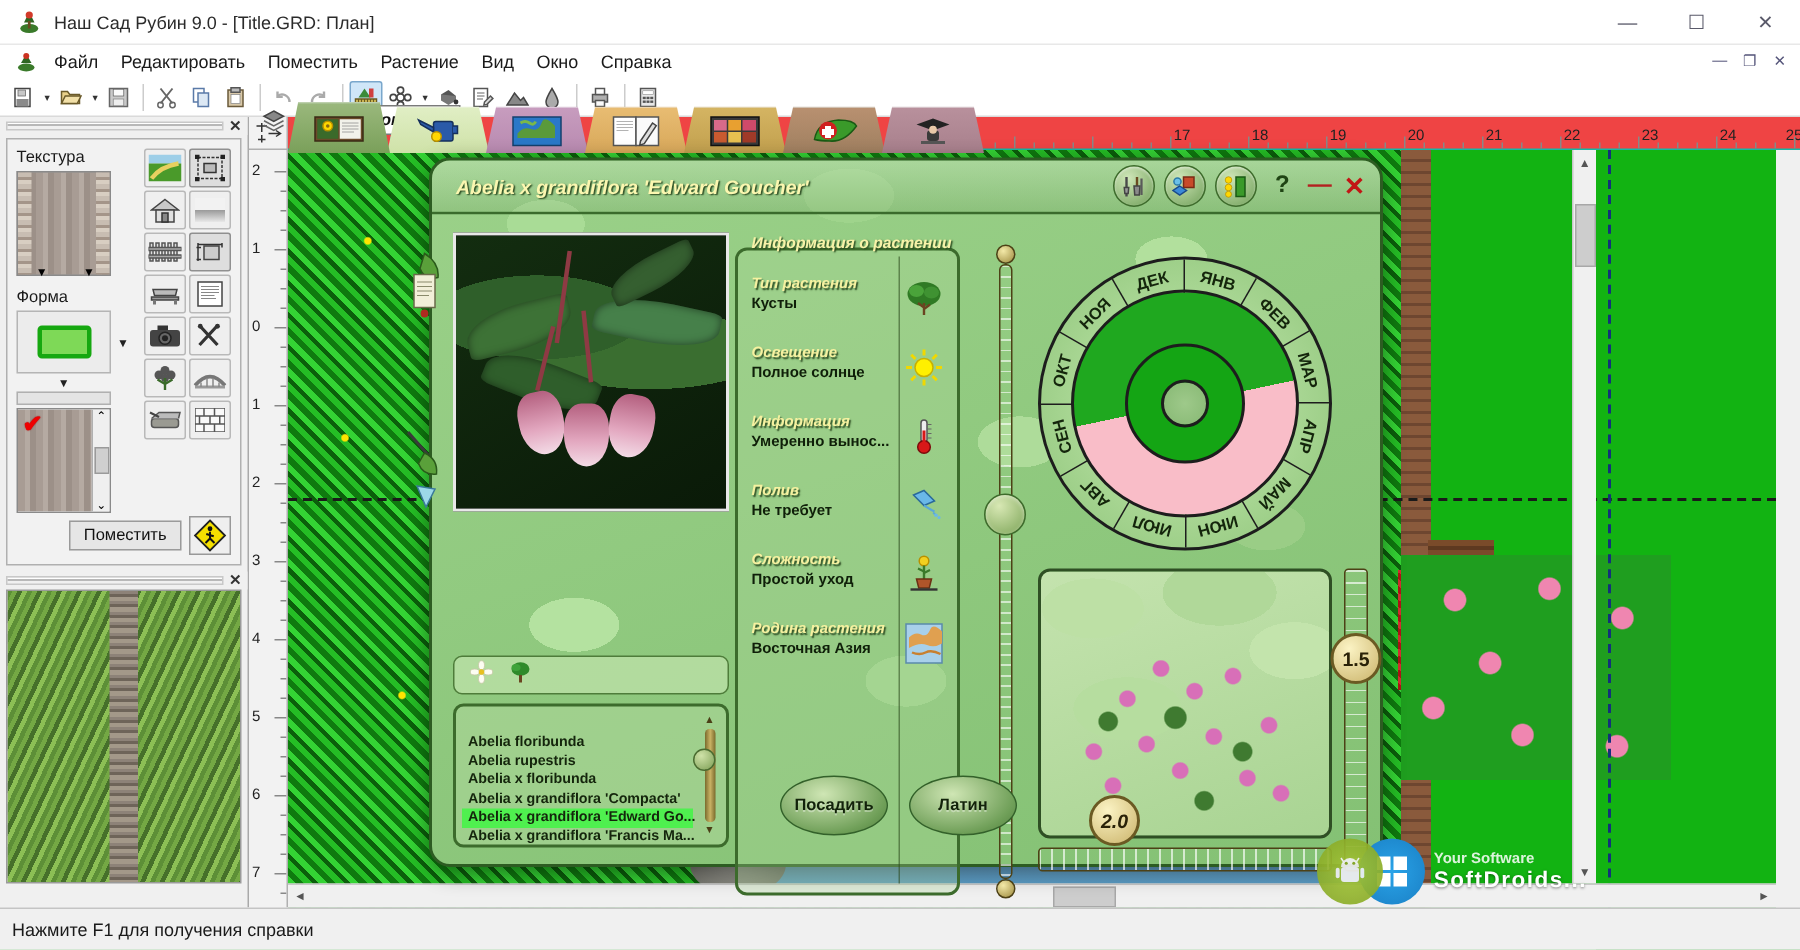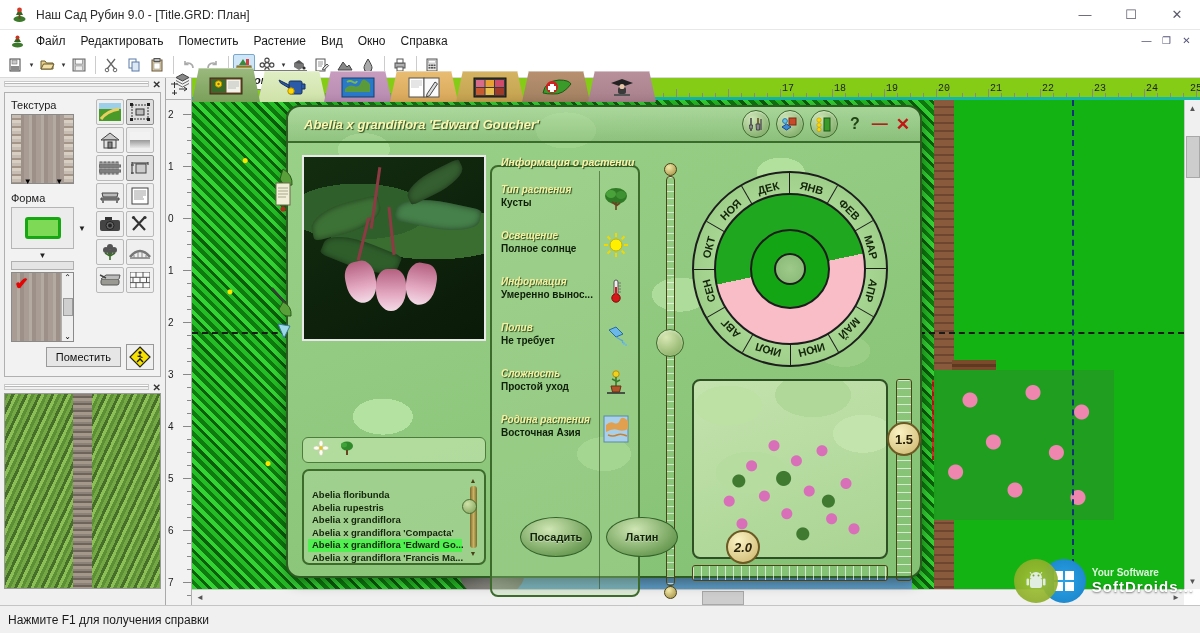--- a/index.html
+++ b/index.html
@@ -5,21 +5,21 @@
   * { box-sizing: border-box; }
   html, body {
     margin: 0; padding: 0;
     width: 1200px; height: 633px;
     overflow: hidden;
     font-family: "Liberation Sans", sans-serif;
     background: #f0f0f0;
   }
   #app {
     position: relative;
-    width: 1200px; height: 633px;
+    width: 1064px; height: 633px;
     background: #ffffff;
   }
 
   
   .titlebar {
     position: absolute; left: 0; top: 0; width: 1200px; height: 30px;
     background: #ffffff;
     display: flex; align-items: center;
     border-bottom: 1px solid #e8e8e8;
   }
@@ -168,21 +168,21 @@
   }
 
   
   .ruler-corner{
     position:absolute; left:166px; top:78px; width:26px; height:22px;
     background:#f2f2f2; border-right:1px solid #b0b0b0; border-bottom:1px solid #b0b0b0;
     display:flex; align-items:center; justify-content:center; font-size:7px; color:#333;
   }
   .hruler{
     position:absolute; left:192px; top:78px; width:1008px; height:22px;
-    background:#84cc16; border-bottom:3px solid #14b8a6; overflow:hidden;font-family:Liberation Mono, monospace;
+    background:#ef4444; border-bottom:1px solid #14b8a6; overflow:hidden;
   }
   .hr-tick{ position:absolute; bottom:0; width:1px; background:#888;}
   .hr-num{ position:absolute; bottom:3px; font-size:10px; color:#222; transform:translateX(-50%);}
   .vruler{
     position:absolute; left:166px; top:100px; width:26px; height:505px;
     background:#f2f2f2; border-right:1px solid #b0b0b0; overflow:hidden;
   }
   .vr-tick{ position:absolute; right:0; height:1px; background:#888;}
   .vr-num{ position:absolute; left:2px; font-size:10px; color:#222; transform:translateY(-50%);}
 
@@ -1285,21 +1285,21 @@
             <ellipse cx="5" cy="5" rx="3" ry="2.4" fill="#3fa33a"></ellipse>
             <rect x="7" y="10" width="2" height="5" fill="#6a4420"></rect>
           </svg>
       </div>
     </div>
 
     <div class="plantlist">
       <div class="pl-inner" id="plant-list-items">
           <div class="pl-item">Abelia floribunda</div>
           <div class="pl-item">Abelia rupestris</div>
-          <div class="pl-item">Abelia x grandiflora</div>
+          <div class="pl-item">Abelia x floribunda</div>
           <div class="pl-item">Abelia x grandiflora 'Compacta'</div>
           <div class="pl-item sel">Abelia x grandiflora 'Edward Go...</div>
           <div class="pl-item">Abelia x grandiflora 'Francis Ma...</div>
           <div class="pl-item">Abelia x grandiflora 'Prostrata'</div>
         </div>
       <div class="pl-scroll">
         <div class="pl-arrow">▲</div>
         <div class="pl-track"></div>
         <div class="pl-arrow">▼</div>
         <div class="pl-knob"></div>

